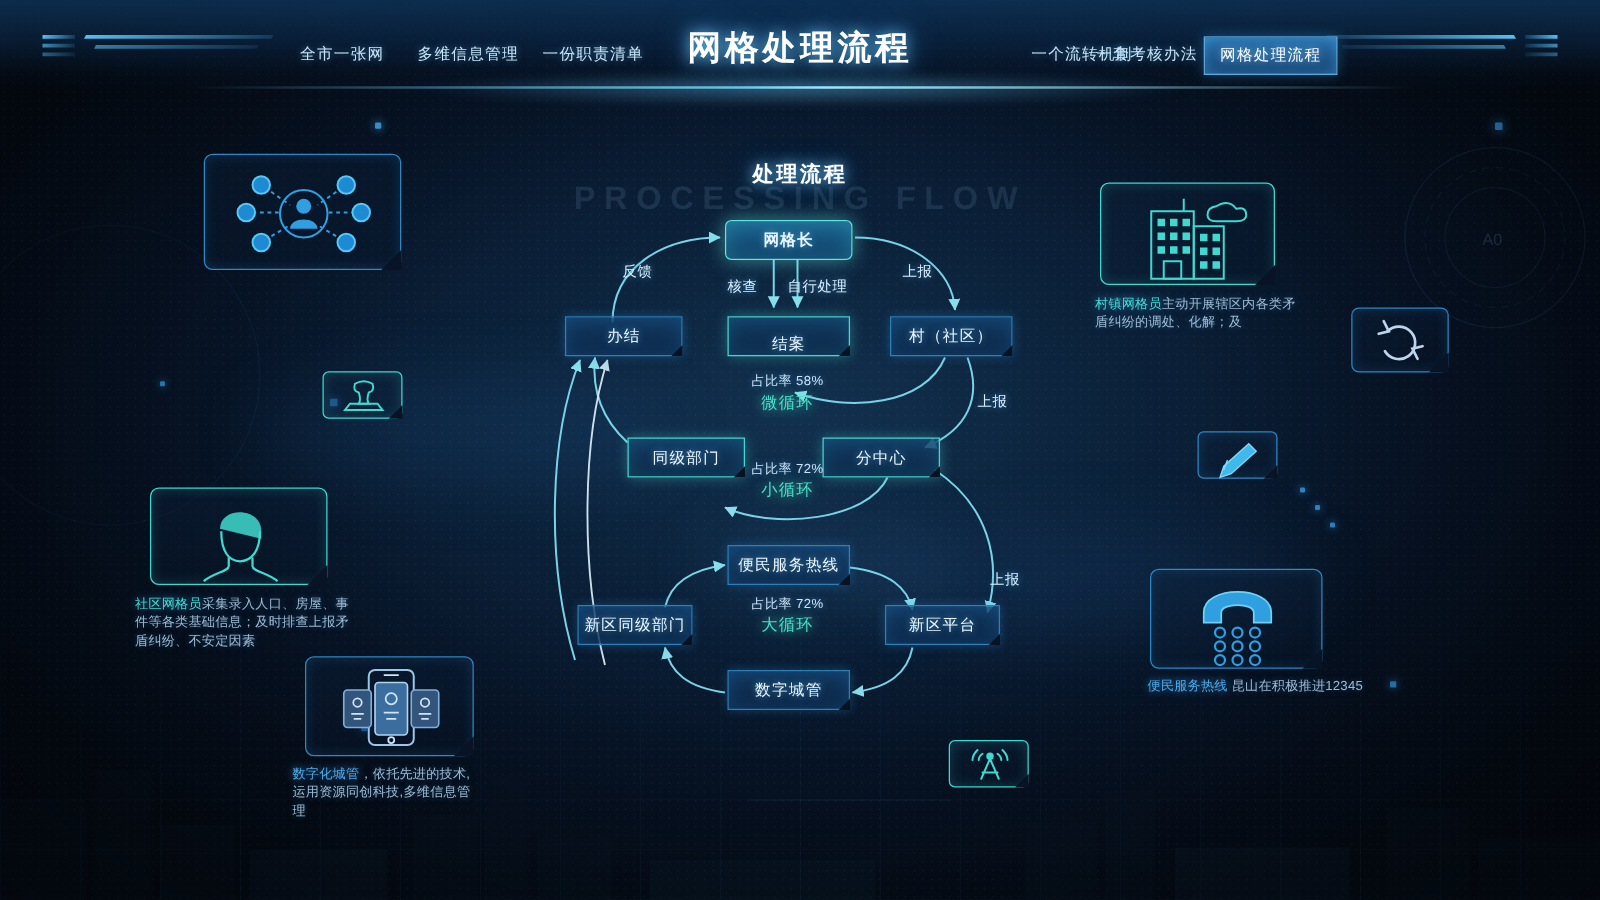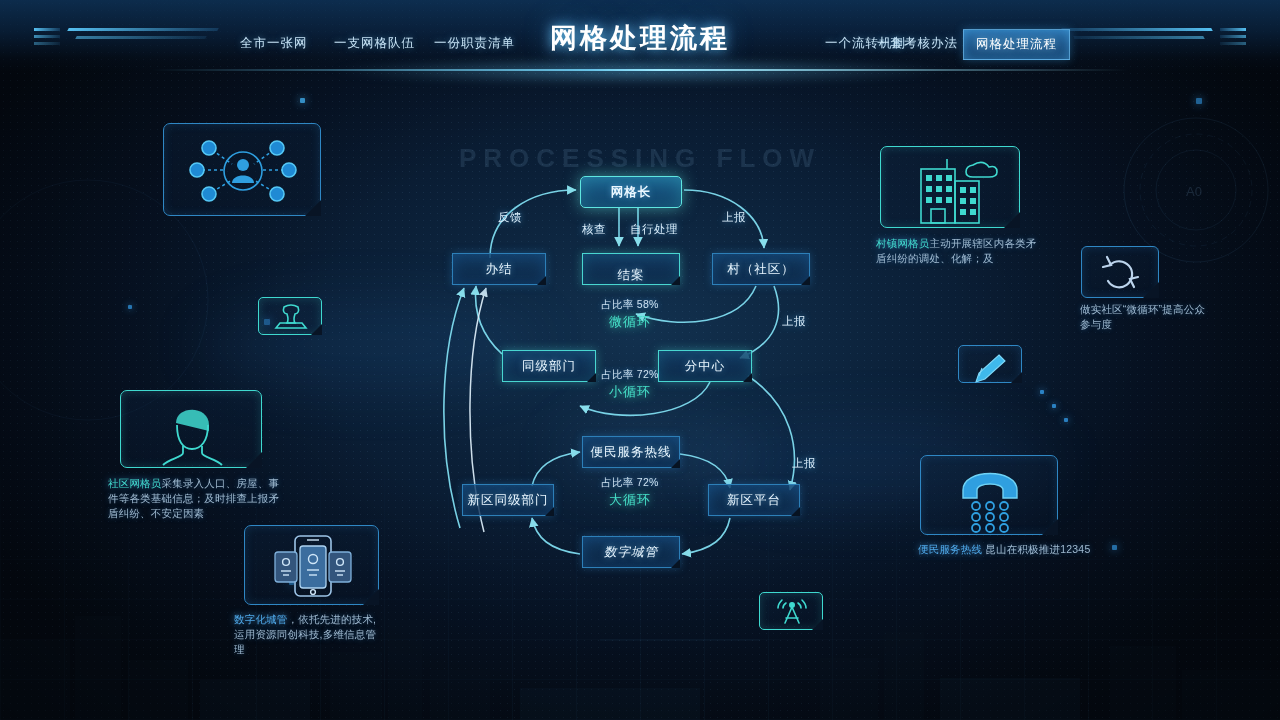--- a/index.html
+++ b/index.html
@@ -222,30 +222,31 @@
       <i style="left:0;top:0;width:26px;"></i>
       <i style="left:0;top:7px;width:26px;opacity:.7;"></i>
       <i style="left:0;top:14px;width:26px;opacity:.45;"></i>
       <i style="left:34px;top:0;width:150px;transform:skewX(-28deg);"></i>
       <i style="left:42px;top:8px;width:130px;opacity:.6;transform:skewX(-28deg);"></i>
     </div>
 
     <div class="title">网格处理流程</div>
 
     <div class="nav" style="left:240px;">全市一张网</div>
-    <div class="nav" style="left:334px;">一支网格队伍</div>
+    <div class="nav" style="left:334px;">多维信息管理</div>
     <div class="nav" style="left:434px;">一份职责清单</div>
     <div class="nav" style="left:777px;margin-left:48px;">一个流转机制</div>
     <div class="nav" style="left:877px;">一套考核办法</div>
     <div class="nav active" style="left:963px;">网格处理流程</div>
   </div>
 
   <div class="flow">
 
     <div class="flow-sub">PROCESSING FLOW</div>
+    <div class="flow-title">处理流程</div>
 
     <svg class="flow-svg" viewBox="0 0 420 470">
       <defs>
         <marker id="ah" markerWidth="7" markerHeight="7" refX="5.6" refY="3" orient="auto">
           <path d="M0,0 L6,3 L0,6 z" fill="#8fe8f5"></path>
         </marker>
         <marker id="ahw" markerWidth="7" markerHeight="7" refX="5.6" refY="3" orient="auto">
           <path d="M0,0 L6,3 L0,6 z" fill="#cfe9f8"></path>
         </marker>
       </defs>
@@ -306,21 +307,21 @@
     </div>
     <div class="node" style="left:152px;top:318px;width:96px;height:30px;">
       <span>便民服务热线</span>
     </div>
     <div class="node" style="left:32px;top:366px;width:90px;height:30px;text-align:center;">
       <span>新区同级部门</span>
     </div>
     <div class="node" style="left:278px;top:366px;width:90px;height:30px;">
       <span>新区平台</span>
     </div>
-    <div class="node" style="left:152px;top:418px;width:96px;height:30px;font-style:italic;">
+    <div class="node" style="left:152px;top:418px;width:96px;height:30px;">
       <span>数字城管</span>
     </div>
 
     <div class="edge-label" style="left:68px;top:92px;">反馈</div>
     <div class="edge-label" style="left:292px;top:92px;">上报</div>
     <div class="edge-label" style="left:152px;top:104px;">核查</div>
     <div class="edge-label" style="left:200px;top:104px;">自行处理</div>
     <div class="edge-label" style="left:352px;top:196px;">上报</div>
     <div class="edge-label" style="left:362px;top:338px;">上报</div>
 
@@ -447,23 +448,20 @@
     <div class="card-frame" style="width:78px;height:52px;border-radius:6px;">
       <svg width="78" height="52" viewBox="0 0 78 52">
         <g stroke="#bcd4ec" stroke-width="2.2" fill="none" stroke-linecap="round">
           <path d="M28 18 A 13 13 0 1 1 26 34"></path>
           <path d="M25 10 L29 18 L21 20"></path>
           <path d="M52 40 L48 32 L56 30"></path>
         </g>
       </svg>
     </div>
   </div>
-  <div class="card-cap" style="left:1080px;top:302px;width:130px;">
-    <b></b><span>做实社区“微循环”提高公众参与度</span>
-  </div>
 
   <div class="card" style="left:920px;top:455px;">
     <div class="card-frame" style="width:138px;height:80px;border-radius:7px;">
       <svg width="138" height="80" viewBox="0 0 138 80">
         <path d="M42 34 C 42 12, 96 12, 96 34 L96 42 L82 42 L82 34 C 82 26, 56 26, 56 34 L56 42 L42 42 Z" fill="#2f9fe0" stroke="#6fd2f5" stroke-width="1.4"></path>
         <g fill="none" stroke="#2f9fe0" stroke-width="1.8">
           <circle cx="55" cy="50" r="4"></circle>
             <circle cx="69" cy="50" r="4"></circle>
             <circle cx="83" cy="50" r="4"></circle>
           <circle cx="55" cy="61" r="4"></circle>

